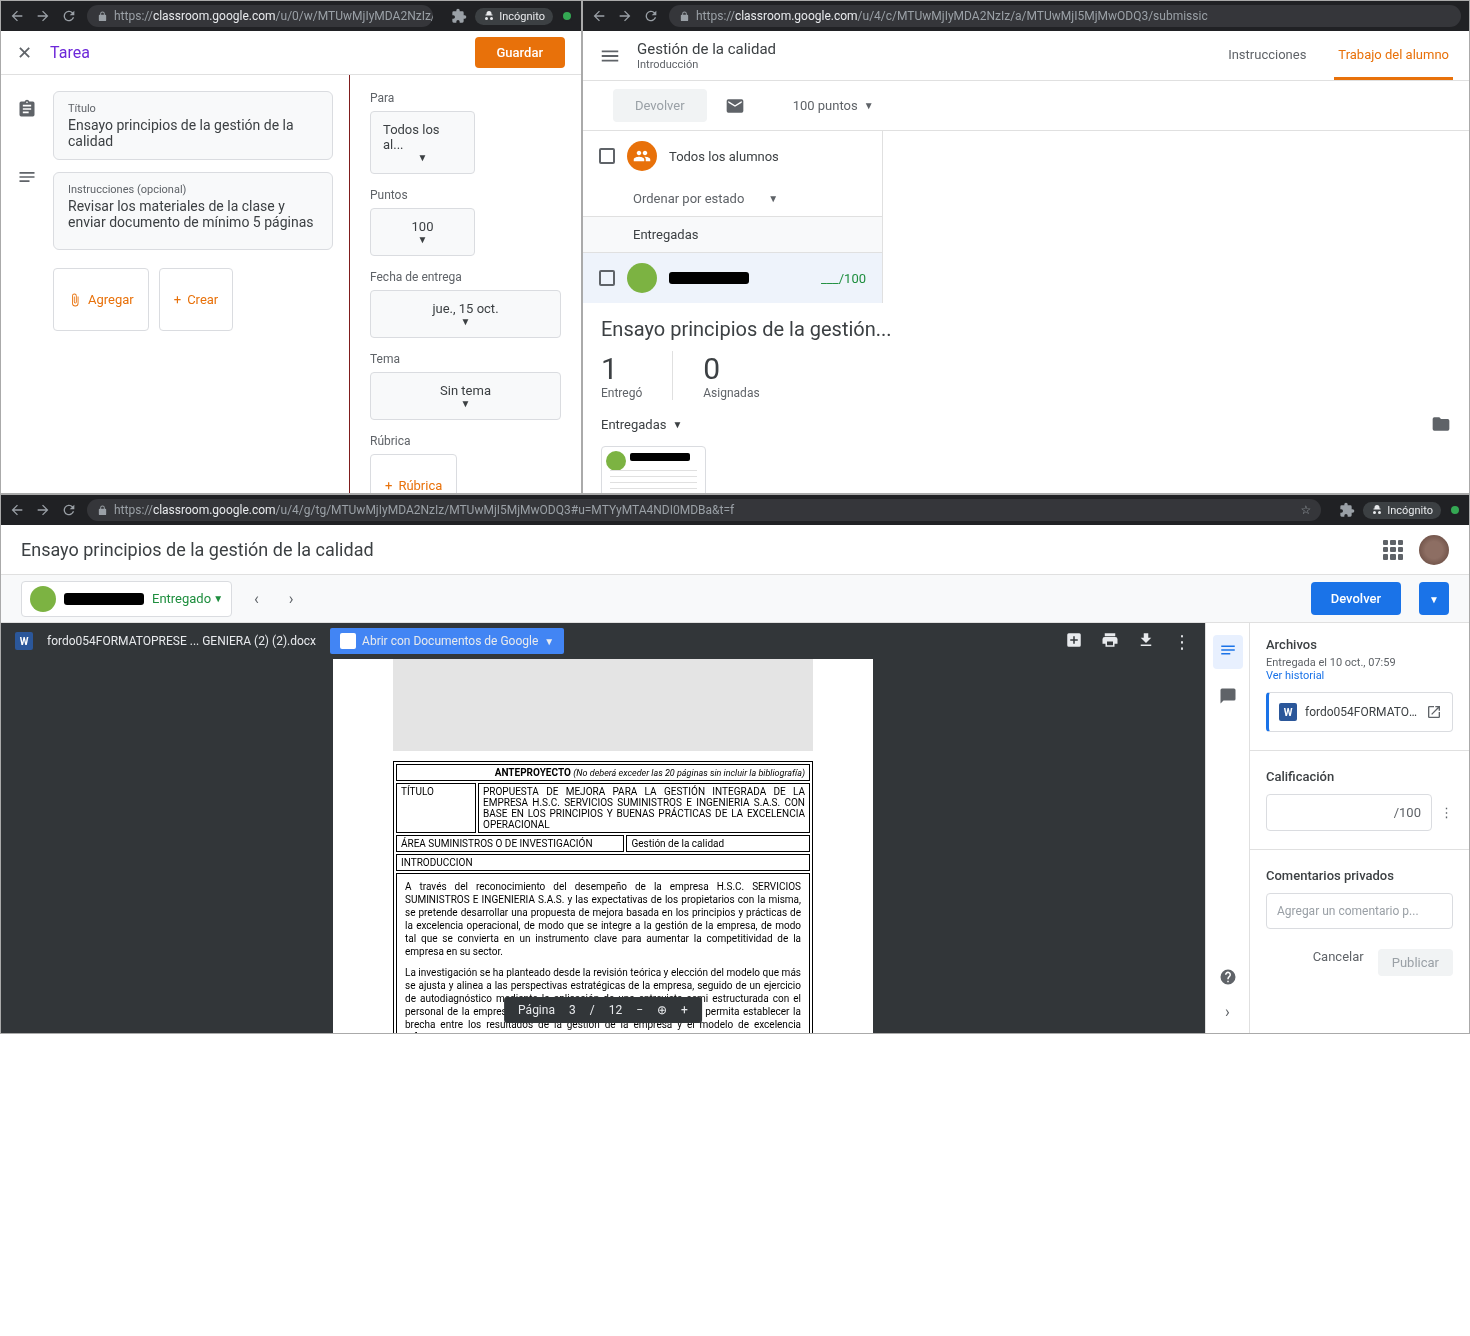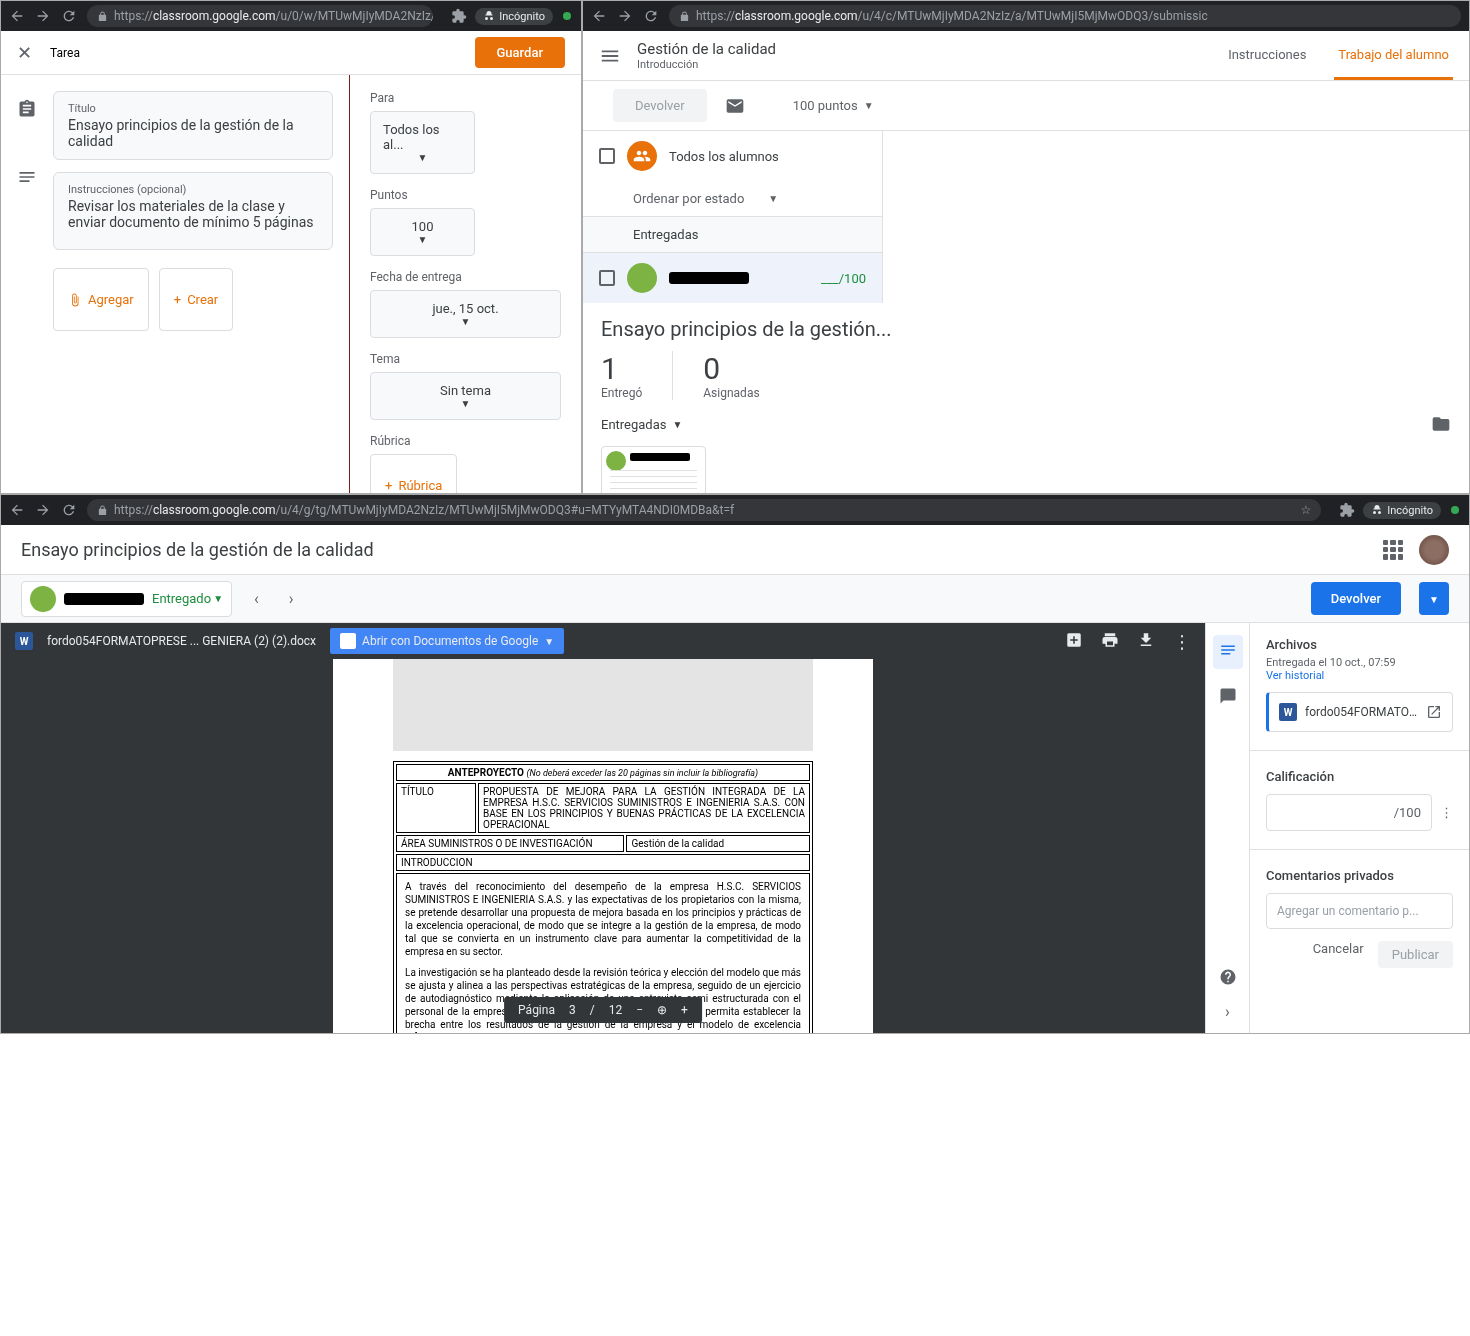--- a/index.html
+++ b/index.html
@@ -15,21 +15,21 @@
 .url-bar { background: #35363a; border-radius: 14px; height: 22px; display: flex; align-items: center; padding: 0 10px; flex: 1; color: #e8eaed; font-size: 12px; gap: 6px; overflow: hidden; }
 .url-dim { color: #9aa0a6; }
 .chrome-right { display: flex; align-items: center; gap: 8px; margin-left: 8px; }
 .incog { display: flex; align-items: center; gap: 4px; color: #e8eaed; font-size: 11px; background: #3c4043; padding: 2px 8px; border-radius: 12px; }
 .green-dot { width: 12px; height: 12px; background: #34a853; border-radius: 50%; border: 2px solid #202124; }
 
 
 .p1-header { height: 44px; display: flex; align-items: center; padding: 0 16px; border-bottom: 1px solid #e0e0e0; justify-content: space-between; }
 .p1-header-left { display: flex; align-items: center; gap: 18px; }
 .closeX { font-size: 18px; color: #5f6368; }
-.p1-title { font-size: 12px; color: #000000; }
+.p1-title { font-size: 16px; color: #6d28d9; }
 .save-btn { background: #e8710a; color: #fff; border: none; padding: 8px 22px; border-radius: 4px; font-size: 13px; font-weight: 500; }
 .p1-body { display: flex; }
 .p1-left { width: 348px; padding: 16px 16px 16px 52px; position: relative; }
 .p1-icon { position: absolute; left: 16px; color: #5f6368; }
 .card { border: 1px solid #dadce0; border-radius: 6px; padding: 10px 14px; margin-bottom: 12px; background: #f8f9fa; }
 .card-label { font-size: 11px; color: #5f6368; }
 .card-text { font-size: 14px; color: #3c4043; margin-top: 2px; }
 .p1-actions { display: flex; gap: 10px; margin-top: 18px; }
 .out-btn { border: 1px solid #dadce0; background: #fff; color: #e8710a; padding: 23px 14px; border-radius: 4px; font-size: 13px; display: flex; align-items: center; gap: 6px; }
 .p1-right { flex: 1; padding: 16px 20px; border-left: 1px solid #7f1d1d; }
@@ -103,40 +103,40 @@
 .word-ico { width: 18px; height: 18px; background: #2b579a; color: #fff; display: flex; align-items: center; justify-content: center; font-size: 10px; font-weight: bold; border-radius: 2px; }
 .open-docs { background: #4285f4; padding: 5px 10px; border-radius: 2px; display: flex; align-items: center; gap: 6px; }
 .docs-ico { width: 16px; height: 16px; background: #fff; border-radius: 2px; }
 .doc-tb-right { margin-left: auto; display: flex; gap: 18px; color: #e8eaed; }
 .doc-page { flex: 1; display: flex; justify-content: center; overflow: hidden; }
 .page { width: 540px; background: #fff; margin-top: 0; font-size: 10px; color: #000; }
 .page-gray { height: 92px; background: #e4e4e4; margin: 0 60px; }
 .page-content { padding: 10px 60px; }
 .doc-table { border: 1px solid #000; width: 100%; font-size: 10px; }
 .doc-table td { border: 1px solid #000; padding: 2px 4px; vertical-align: top; }
-.ante-h { text-align: center; font-weight: bold; }
+.ante-h { text-align: right; font-weight: bold; }
 .ante-note { font-style: italic; font-weight: normal; font-size: 9px; }
 .para { font-size: 10px; text-align: justify; padding: 4px; line-height: 1.3; }
 .page-ind { position: absolute; bottom: 10px; left: 50%; transform: translateX(-50%); background: #323639; color: #e8eaed; font-size: 12px; padding: 6px 14px; border-radius: 3px; display: flex; align-items: center; gap: 14px; }
 .vbar { width: 44px; background: #fff; border-left: 1px solid #e0e0e0; display: flex; flex-direction: column; align-items: center; padding: 12px 0; gap: 18px; color: #5f6368; position: relative; }
 .vbar-active { background: #e8f0fe; color: #1a73e8; padding: 6px; border-radius: 4px; }
 .vbar-bottom { margin-top: auto; display: flex; flex-direction: column; gap: 16px; align-items: center; }
 .side-panel { width: 220px; border-left: 1px solid #e0e0e0; padding: 14px 16px; font-size: 13px; color: #3c4043; overflow-y: auto; }
 .sp-h { font-weight: 500; margin-bottom: 4px; }
 .sp-sub { font-size: 11px; color: #5f6368; }
 .sp-link { font-size: 11px; color: #1a73e8; }
 .file-row { border: 1px solid #dadce0; border-left: 3px solid #1a73e8; border-radius: 4px; padding: 10px; margin-top: 10px; display: flex; align-items: center; gap: 8px; font-size: 12px; }
 .file-row .fn { flex: 1; white-space: nowrap; overflow: hidden; text-overflow: ellipsis; }
 .open-ext { color: #5f6368; }
 .divider { border-top: 1px solid #e0e0e0; margin: 18px -16px; }
 .grade-row { display: flex; align-items: center; gap: 8px; margin-top: 10px; }
 .grade-inp { border: 1px solid #dadce0; border-radius: 4px; padding: 10px; flex: 1; text-align: right; font-size: 13px; color: #5f6368; }
 .kebab { color: #5f6368; }
 .comment-inp { border: 1px solid #dadce0; border-radius: 4px; padding: 10px; font-size: 12px; color: #9aa0a6; margin-top: 10px; }
-.comment-actions { display: flex; justify-content: flex-end; gap: 14px; margin-top: 12px; font-size: 13px; }
+.comment-actions { display: flex; justify-content: flex-end; gap: 14px; margin-top: 20px; font-size: 13px; }
 .cancel-t { color: #5f6368; }
 .publish-t { background: #f1f3f4; color: #9aa0a6; padding: 6px 14px; border-radius: 4px; }
 .caret { font-size: 10px; }
 .name-box { display: flex; align-items: center; gap: 8px; border: 1px solid #dadce0; border-radius: 4px; padding: 4px 8px; background: #fff; }
 </style>
 </head>
 <body>
 
 <div class="grid">
 

